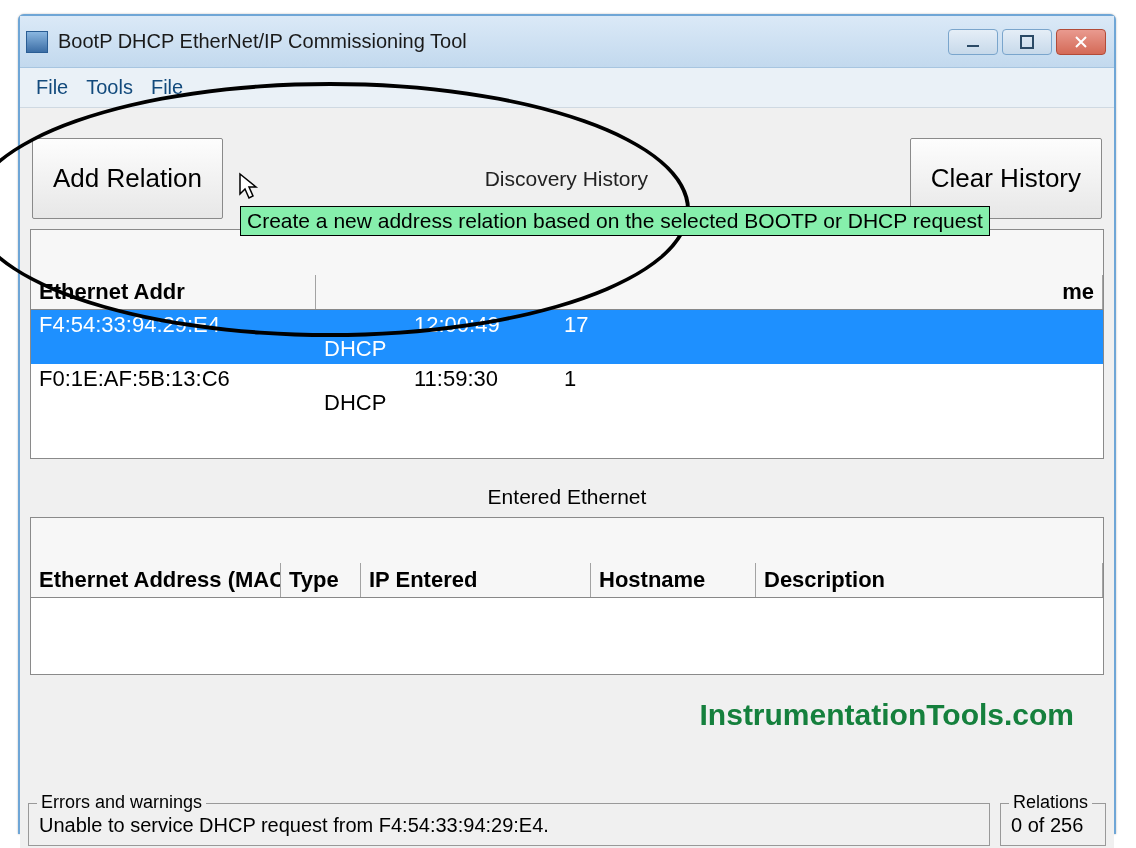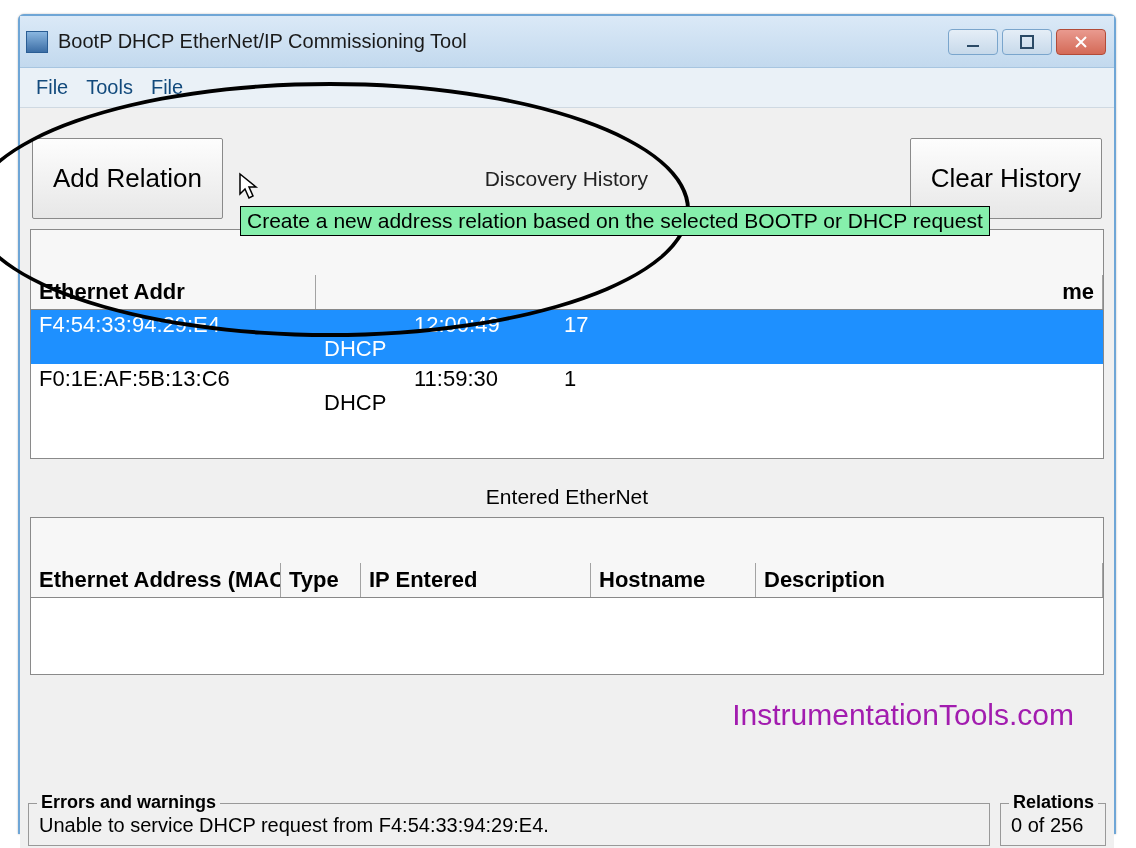--- a/index.html
+++ b/index.html
@@ -138,21 +138,20 @@
     background: #f0f0f0;
     padding: 6px 10px 8px 10px;
     position: relative;
   }
   .status-group .legend {
     position: absolute;
     top: -12px; left: 8px;
     background: #f0f0f0;
     padding: 0 4px;
     font-size: 18px;
-    font-weight: bold;
   }
   .status-group .body { font-size: 20px; padding-top: 4px; }
   .sg-errors { flex: 1; }
   .sg-rel { width: 106px; }
   
   .tooltip {
     position: absolute;
     left: 220px; top: 98px;
     background: #86efac;
     border: 1px solid #000;
@@ -175,22 +174,22 @@
     border: 4px solid #000;
     border-radius: 50%;
     z-index: 30;
     pointer-events: none;
   }
   .watermark {
     position: absolute;
     right: 40px;
     bottom: 120px;
     font-size: 30px;
-    font-weight: 400;
-    color: #a21caf;
+    font-weight: 700;
+    color: #15803d;
   }
   
   .dcol1 { width: 285px; }
   .dcol2 { width: 90px; margin-top: 24px; }
   .dcol3 { width: 150px; }
   .dcol4 { width: 60px; text-align: left; }
   .dcol5 { flex: 1; }
   
   .ec1 { width: 250px; }
   .ec2 { width: 80px; }
@@ -263,21 +262,21 @@
       </div>
       <div class="row">
         <div class="c dcol1">F0:1E:AF:5B:13:C6</div>
         <div class="c dcol2">DHCP</div>
         <div class="c dcol3">11:59:30</div>
         <div class="c dcol4">1</div>
         <div class="c dcol5"></div>
       </div>
     </div>
 
-    <div class="relations-title">Entered EtherNet</div>
+    <div class="relations-title">Entered Ethernet</div>
 
     <div class="listbox lower">
       <div class="headrow">
         <div class="hc ec1">Ethernet Address (MAC)</div>
         <div class="hc ec2">Type</div>
         <div class="hc ec3">IP Entered</div>
         <div class="hc ec4">Hostname</div>
         <div class="hc ec5">Description</div>
       </div>
     </div>

